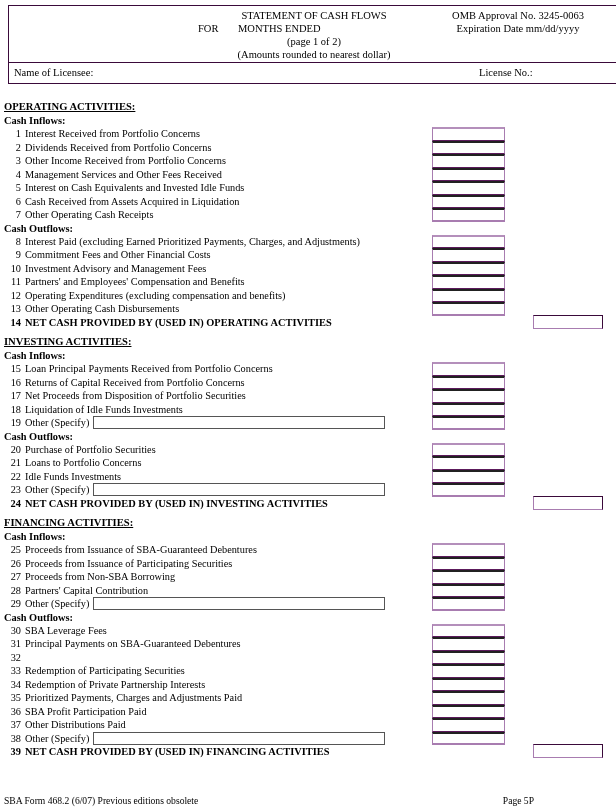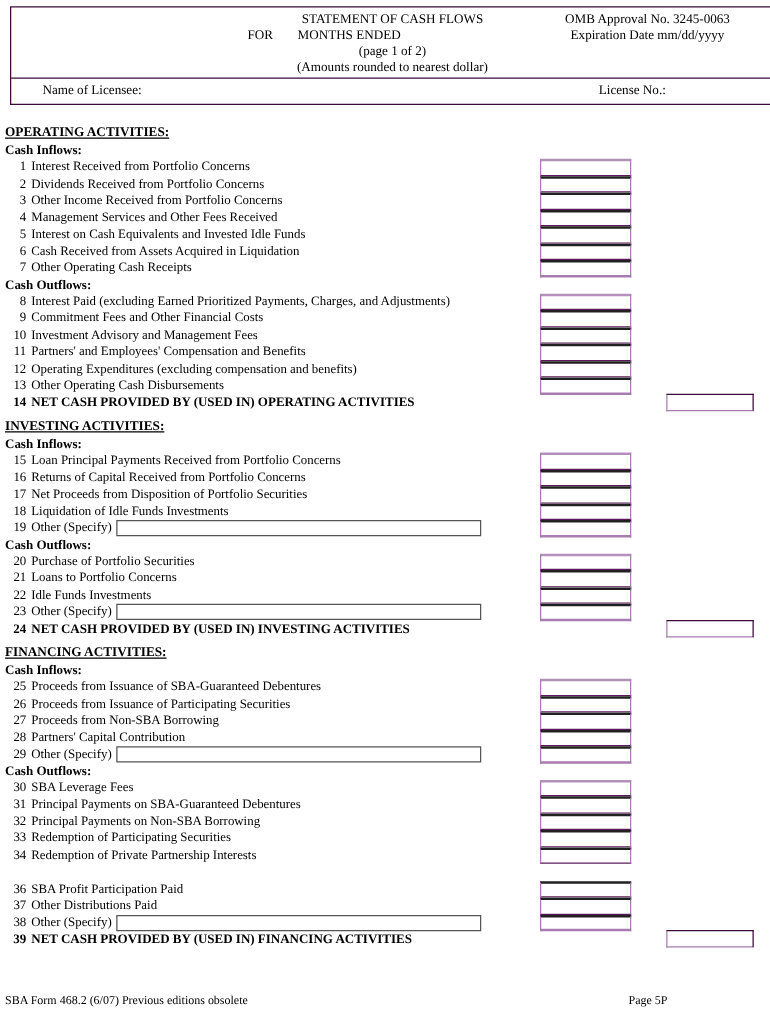--- a/index.html
+++ b/index.html
@@ -69,21 +69,20 @@
   }
   .header-bottom {
     position: relative;
     height: 20px;
     font-size: 10.5px;
   }
   .hb-left {
     position: absolute;
     left: 5px;
     top: 4px;
-    margin-left: 20px;
   }
   .hb-right {
     position: absolute;
     left: 470px;
     top: 4px;
   }
 
   
   .sheet {
     position: absolute;
@@ -386,31 +385,35 @@
       <span class="item-label">SBA Leverage Fees</span>
       <input type="text" class="amt-box first" style="top: 0px;">
     </div>
     <div class="row" style="top: 637px;">
       <span class="item-num">31</span>
       <span class="item-label">Principal Payments on SBA-Guaranteed Debentures</span>
       <input type="text" class="amt-box" style="top: 0px;">
     </div>
     <div class="row" style="top: 650.5px;">
       <span class="item-num">32</span>
-      <span class="item-label">Principal Payments on Non-SBA Borrowing</span>
       <input type="text" class="amt-box" style="top: 0px;">
     </div>
     <div class="row" style="top: 664px;">
       <span class="item-num">33</span>
       <span class="item-label">Redemption of Participating Securities</span>
       <input type="text" class="amt-box" style="top: 0px;">
     </div>
     <div class="row" style="top: 677.5px;">
       <span class="item-num">34</span>
       <span class="item-label">Redemption of Private Partnership Interests</span>
+      <input type="text" class="amt-box" style="top: 0px;">
+    </div>
+    <div class="row" style="top: 691px;">
+      <span class="item-num">35</span>
+      <span class="item-label">Prioritized Payments, Charges and Adjustments Paid</span>
       <input type="text" class="amt-box" style="top: 0px;">
     </div>
     <div class="row" style="top: 704.5px;">
       <span class="item-num">36</span>
       <span class="item-label">SBA Profit Participation Paid</span>
       <input type="text" class="amt-box" style="top: 0px;">
     </div>
     <div class="row" style="top: 718px;">
       <span class="item-num">37</span>
       <span class="item-label">Other Distributions Paid</span>

